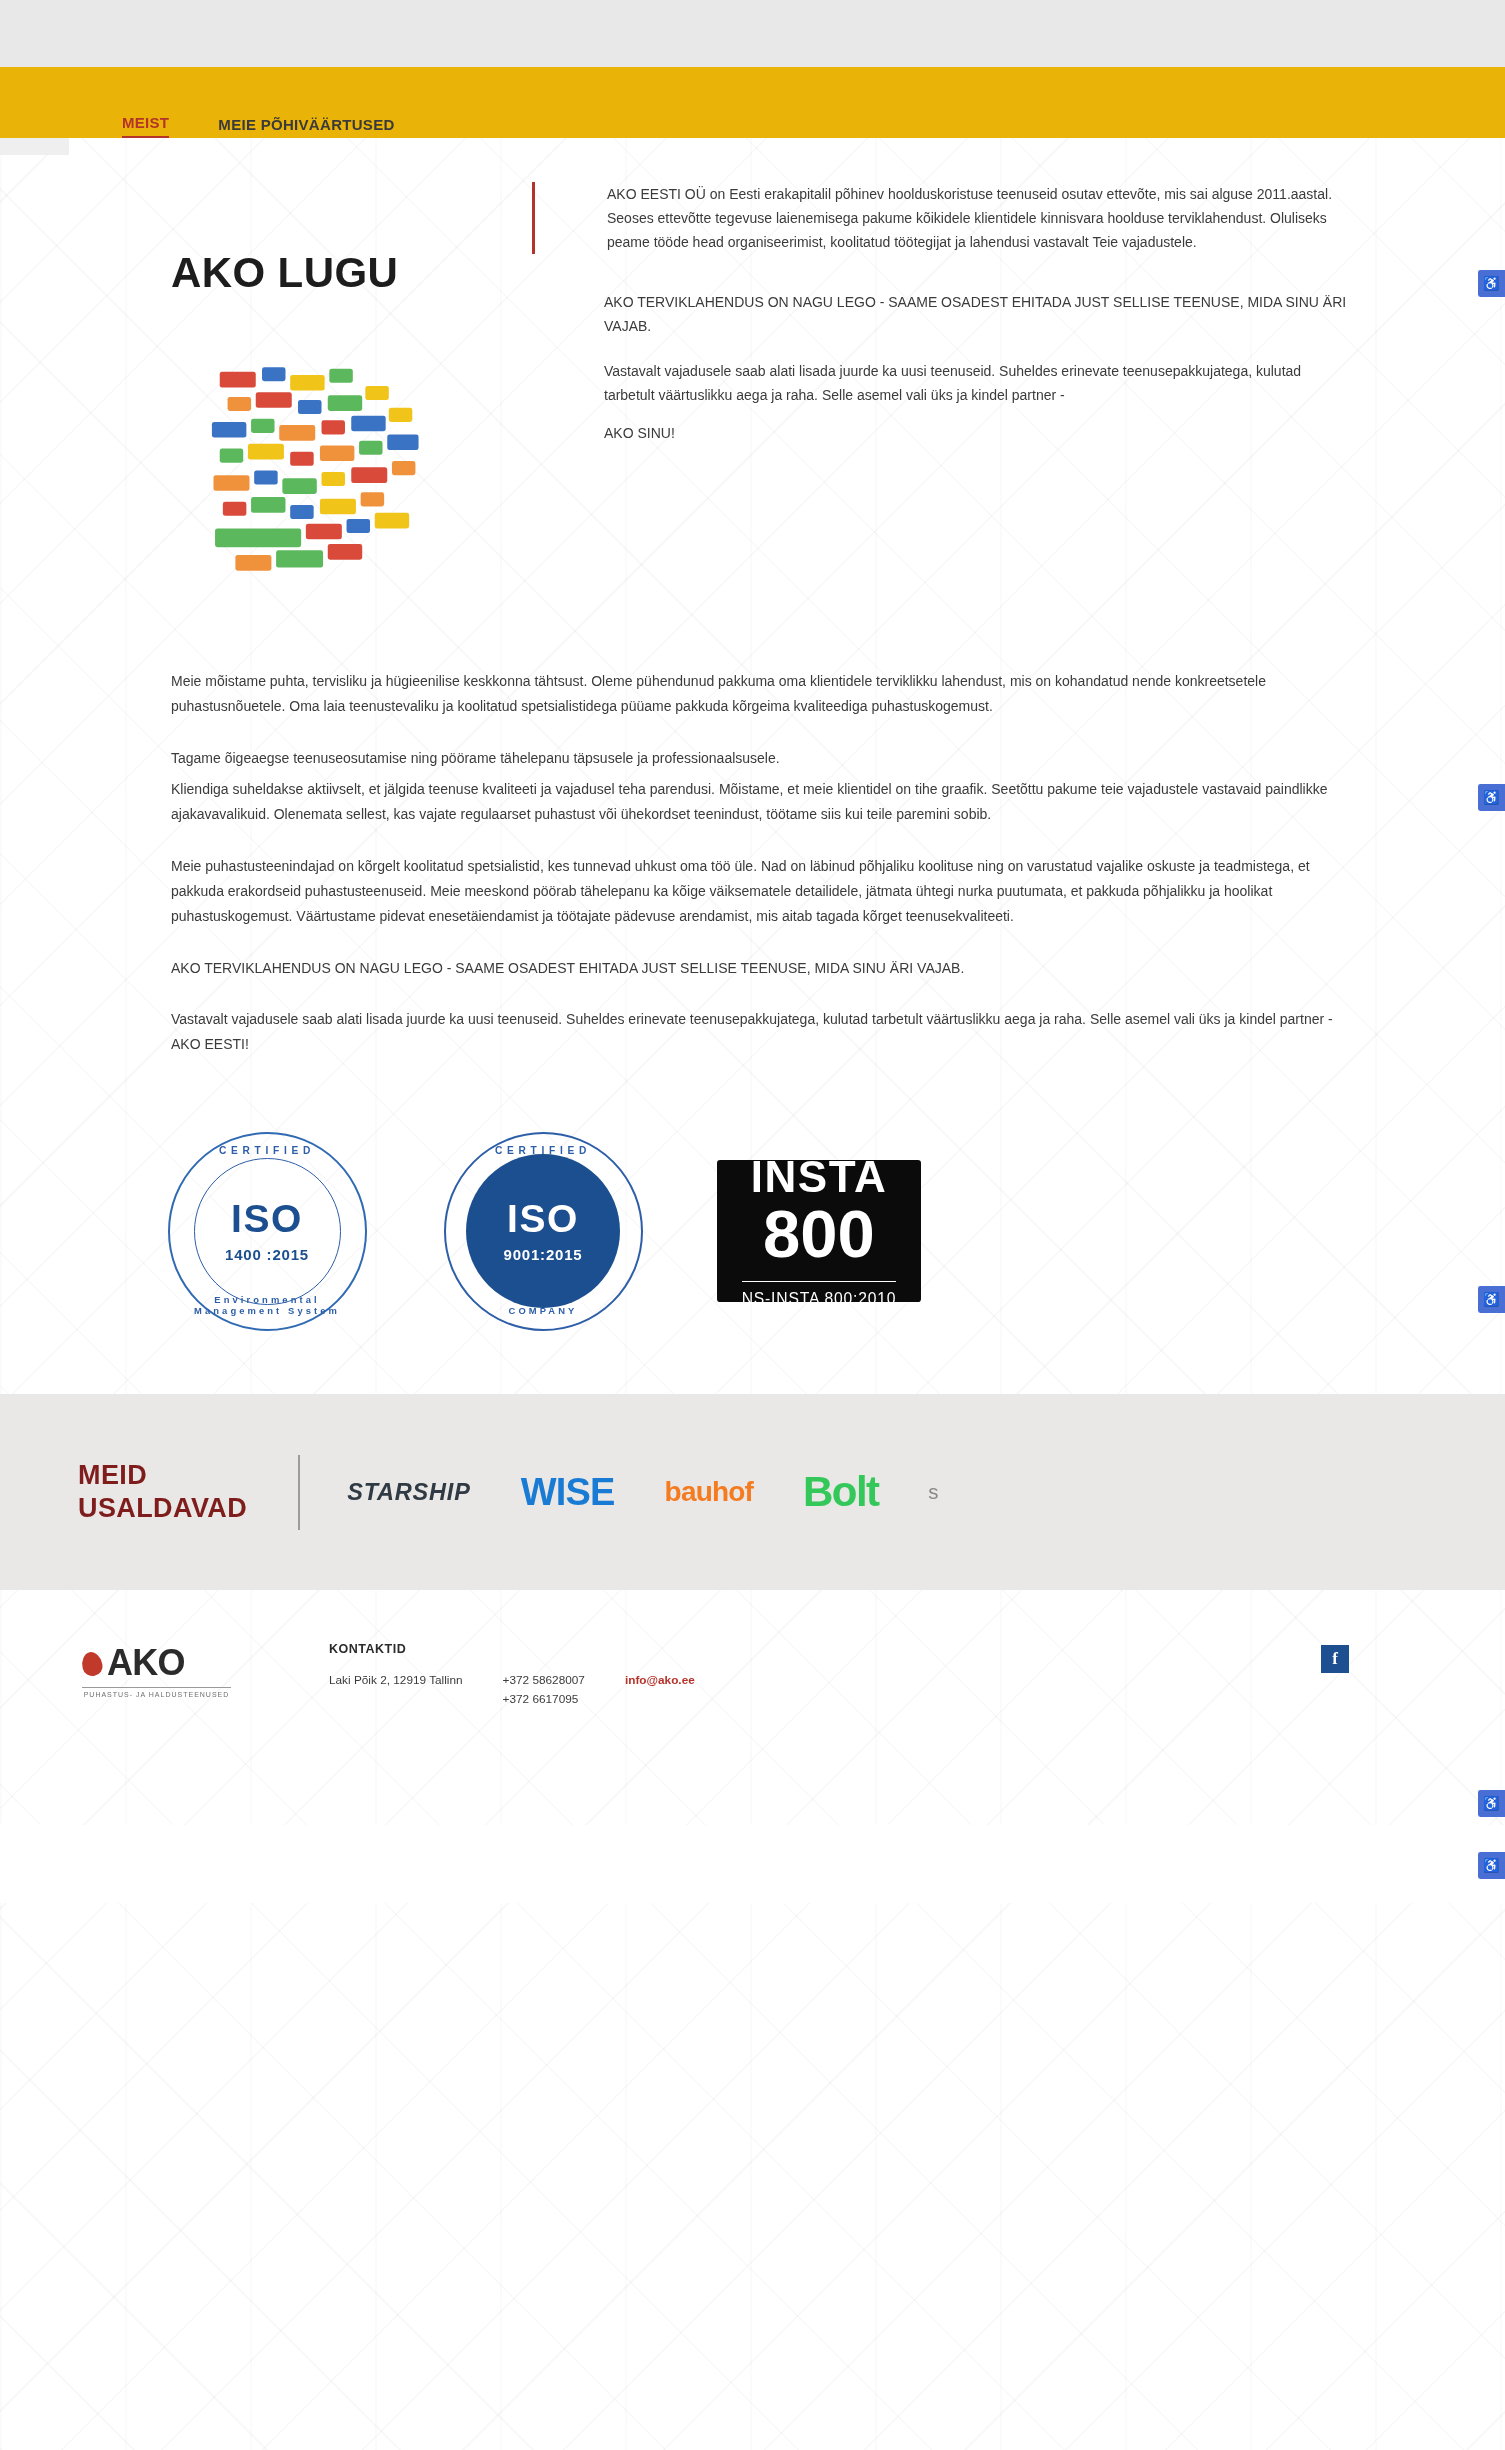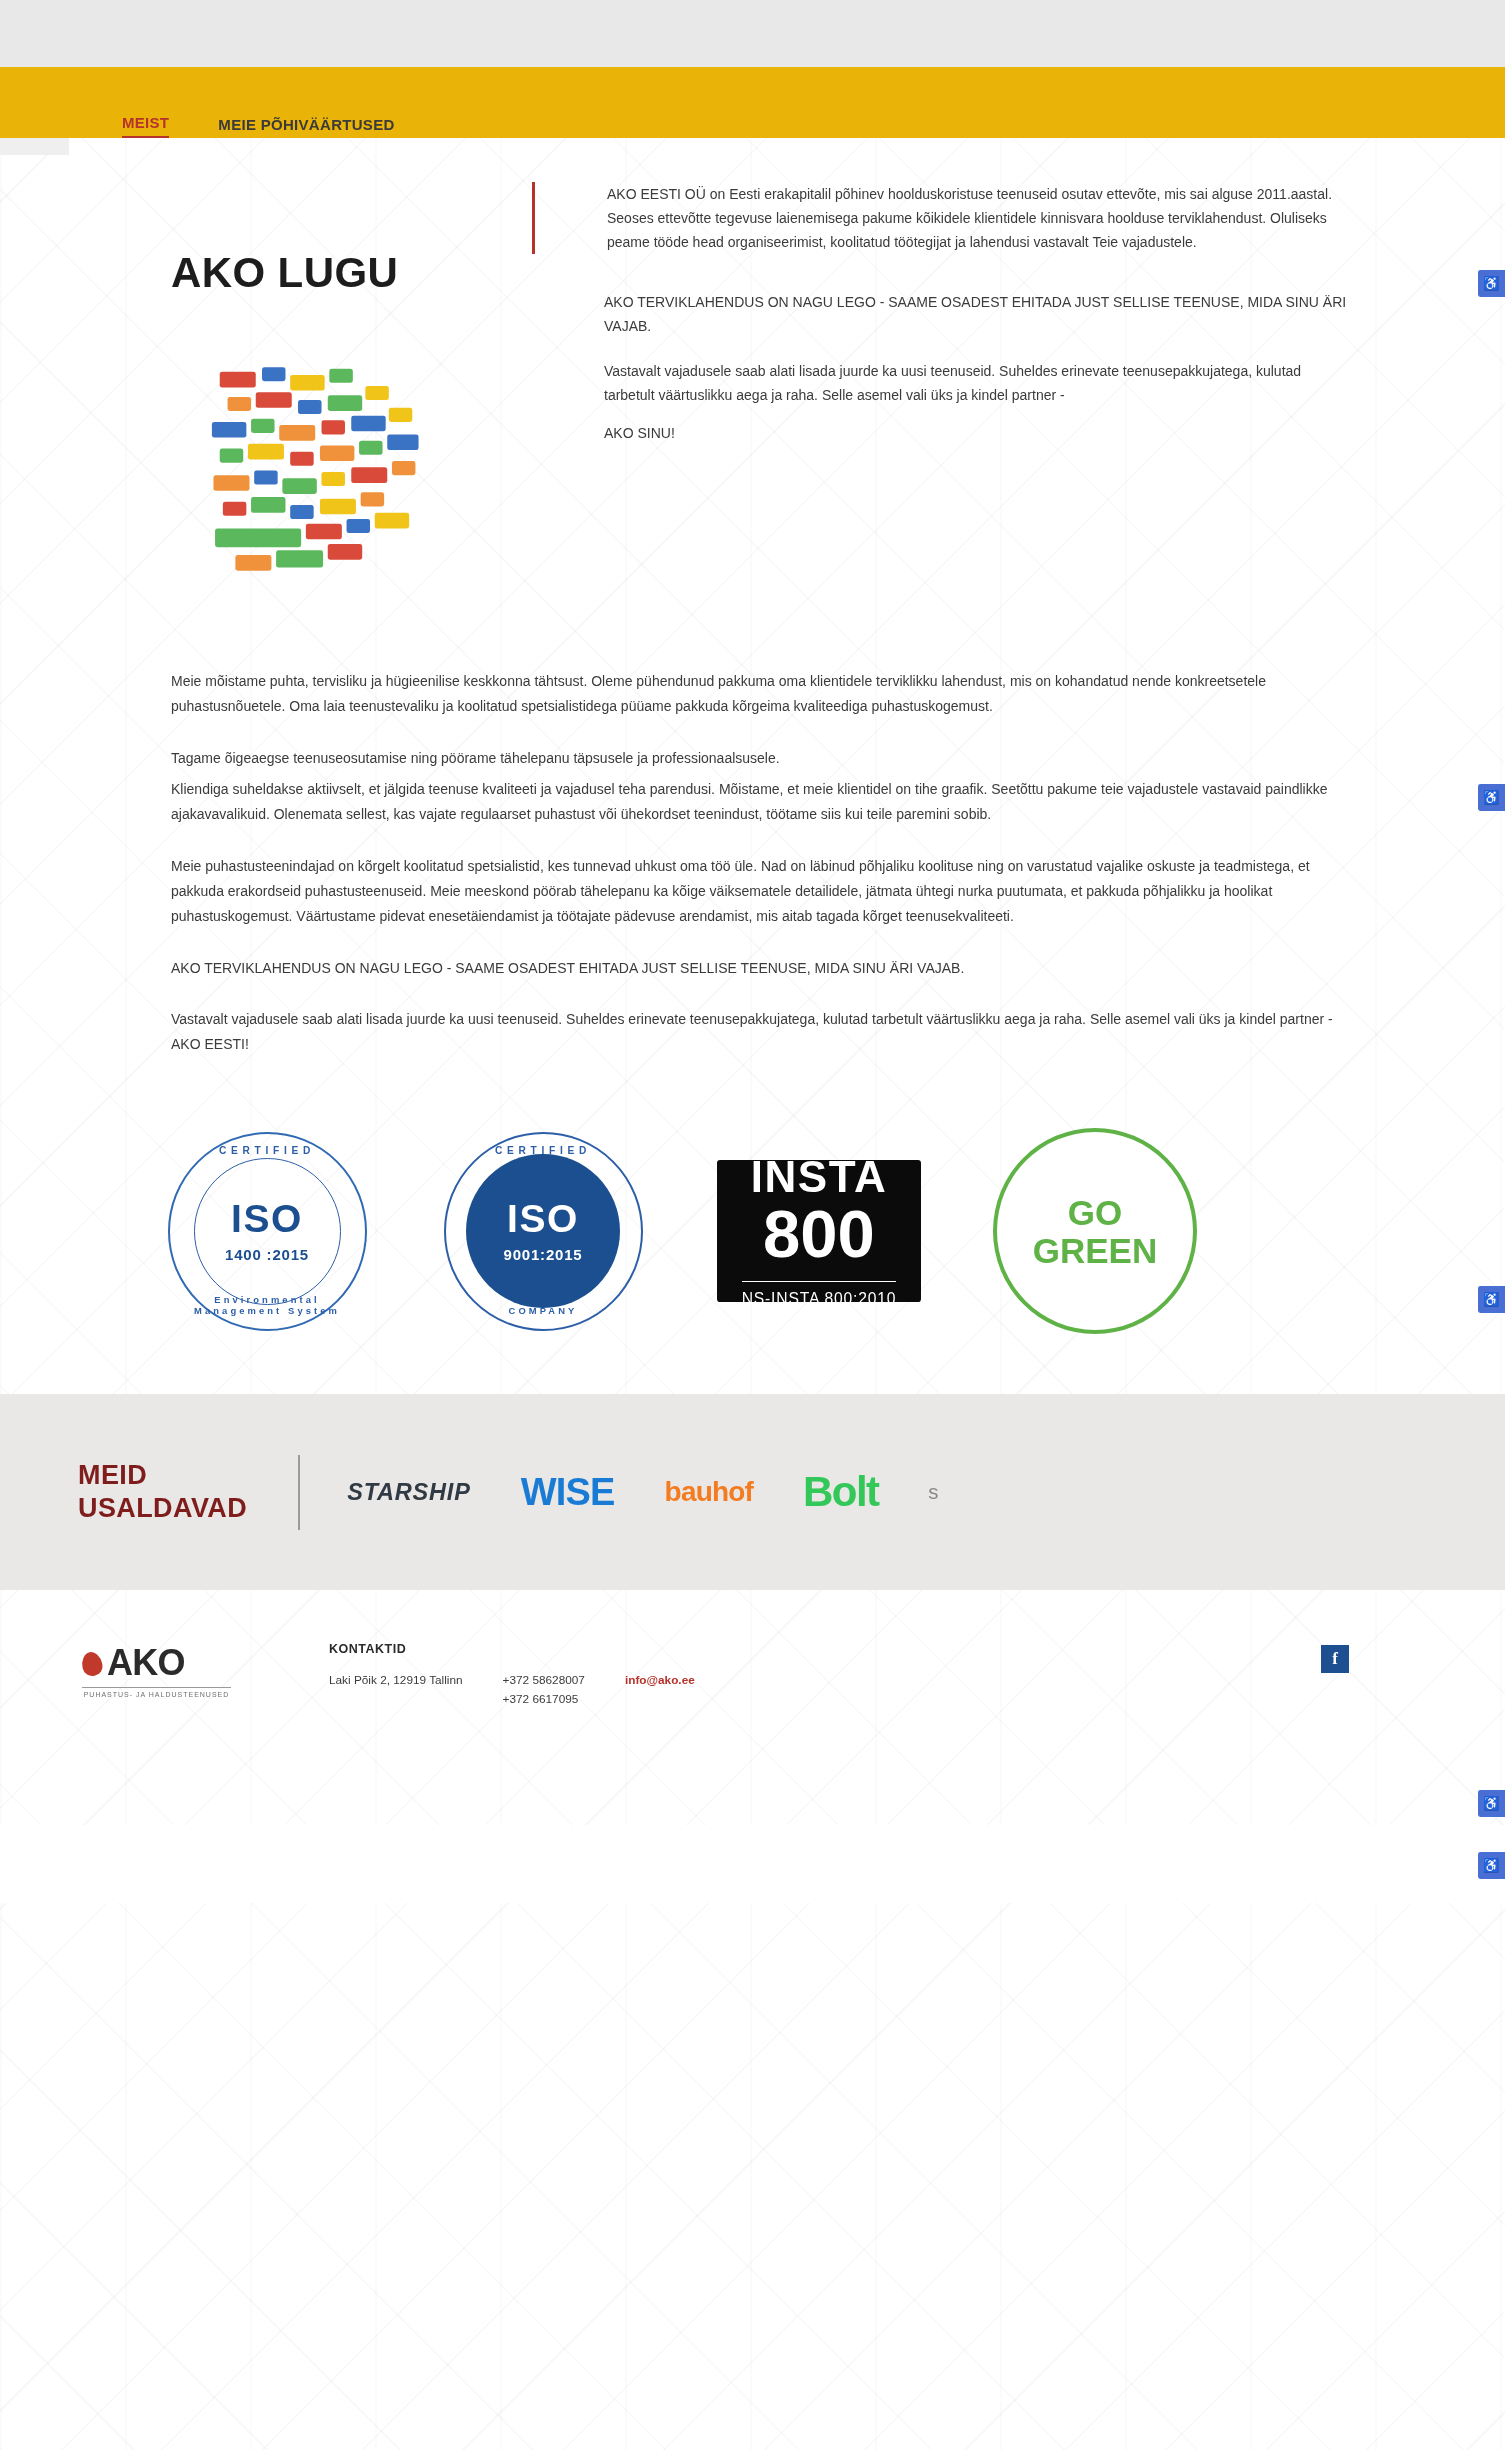--- a/index.html
+++ b/index.html
@@ -478,26 +478,20 @@
       </div>
 
       <div class="cert">
         <div class="insta">
           <div class="l1">INSTA</div>
           <div class="l2">800</div>
           <div class="l3">NS-INSTA 800:2010</div>
         </div>
       </div>
 
-      <div class="cert">
-        <div class="gogreen">
-          <div class="g1">GO</div>
-          <div class="g2">GREEN</div>
-        </div>
-      </div>
     </div>
 
     <div class="partners">
       <div class="partners-title">
         <div>MEID</div>
         <div>USALDAVAD</div>
       </div>
       <div class="partners-div"></div>
       <div class="logos">
         <div class="logo-starship">STARSHIP</div>

